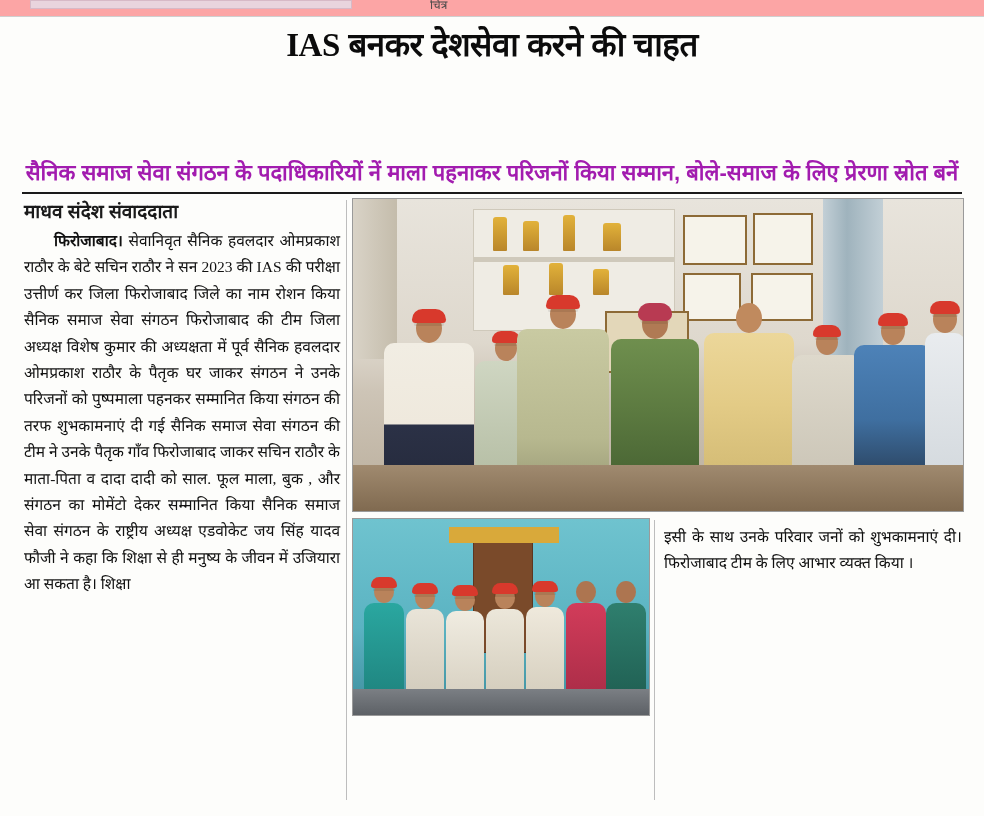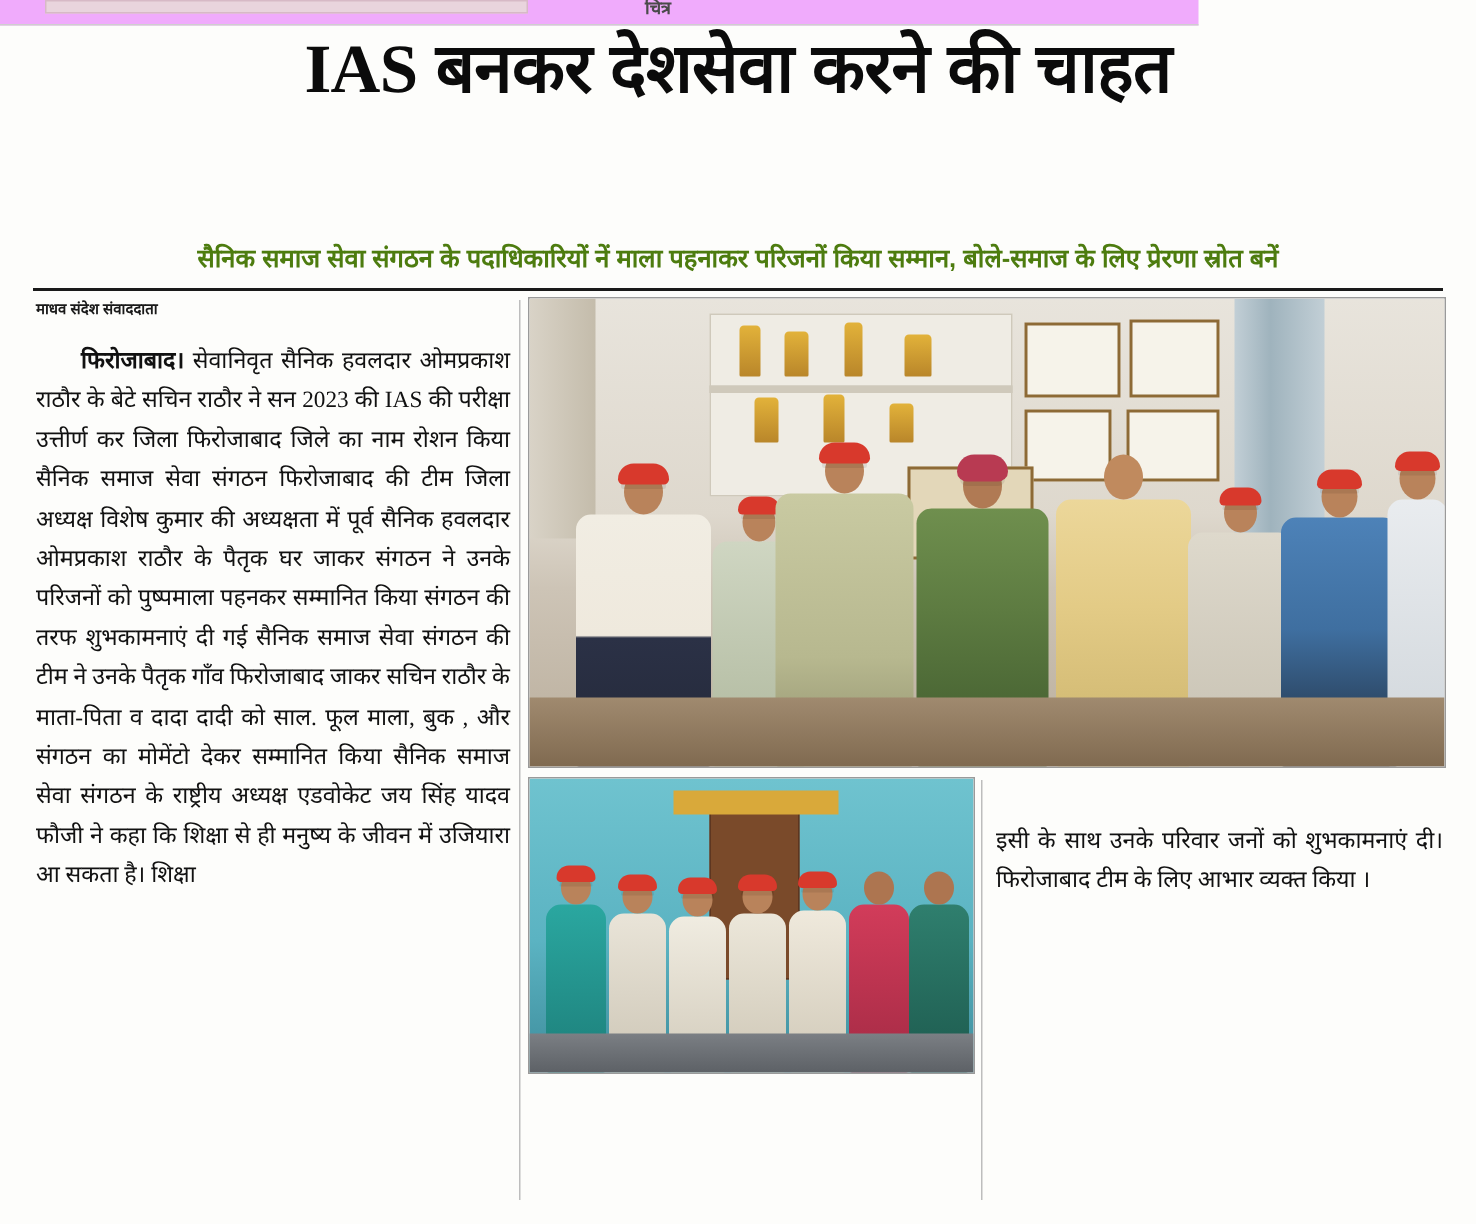--- a/index.html
+++ b/index.html
@@ -18,24 +18,23 @@
     position: relative;
     width: 984px;
     height: 816px;
     background: #fdfdfb;
   }
 
   
   .top-strip {
     position: absolute;
     left: 0; top: 0;
-    width: 799px; height: 16px;
-    background: #f0abfc;
+    width: 984px; height: 16px;
+    background: #fca5a5;
     border-bottom: 1px solid #cfcfcf;
-    font-weight: bold;
   }
   .top-strip .pink-box {
     position: absolute;
     left: 30px; top: 0px;
     width: 320px; height: 7px;
     background: #e9d4dd;
     border: 1px solid #d7b9c6;
   }
   .top-strip .stub-text {
     position: absolute;
@@ -57,54 +56,54 @@
     font-weight: bold;
     color: #0b0b0b;
     letter-spacing: -0.5px;
   }
   .headline .line1 {
     font-size: 45px;
     line-height: 56px;
     display: block;
   }
   .headline .line2 {
-    font-size: 46px;
+    font-size: 33px;
     line-height: 54px;
     display: block;
   }
   .headline .line2 .ias {
     font-family: "Liberation Serif", serif;
     font-weight: bold;
   }
 
   .subhead {
     position: absolute;
     left: 0; top: 162px;
     width: 984px;
     text-align: center;
-    color: #4d7c0f;
+    color: #a21caf;
     font-family: "Liberation Sans", sans-serif;
     font-weight: bold;
-    font-size: 17px;
+    font-size: 22px;
     line-height: 22px;
   }
   .rule {
     position: absolute;
     left: 22px; top: 192px;
     width: 940px;
     height: 2px;
     background: #1a1a1a;
   }
 
   .byline {
     position: absolute;
     left: 24px; top: 198px;
     font-family: "Liberation Sans", sans-serif;
     font-weight: bold;
-    font-size: 10px;
+    font-size: 19px;
     color: #1a1a1a;
   }
 
   
   .col {
     position: absolute;
     font-size: 15.5px;
     line-height: 26.4px;
     text-align: justify;
     color: #111;
@@ -123,21 +122,21 @@
   }
 
   .col-2 {
     left: 352px;
     top: 718px;
     width: 294px;
   }
 
   .col-3 {
     left: 664px;
-    top: 548px;
+    top: 524px;
     width: 298px;
   }
 
   
   .vrule {
     position: absolute;
     width: 1px;
     background: #bdbdbd;
   }
   .vrule.v1 { left: 346px; top: 200px; height: 600px; }

